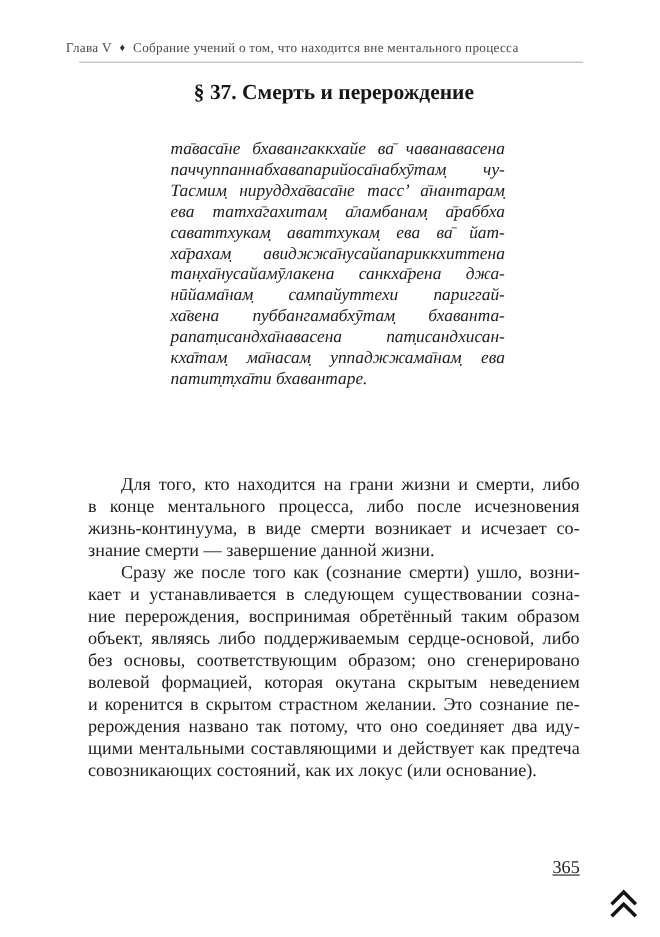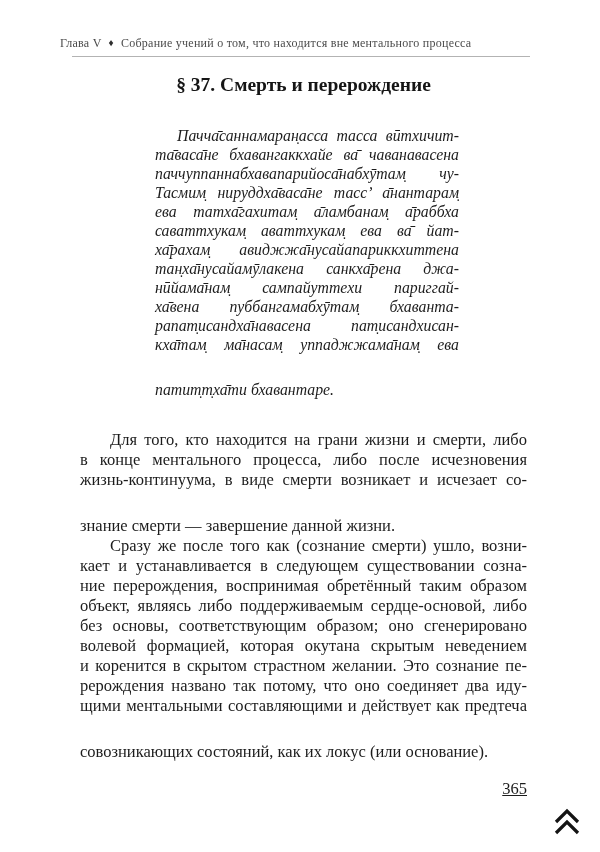--- a/index.html
+++ b/index.html
@@ -60,21 +60,20 @@
     line-height: 20px;
     color: #1c1c1c;
   }
   .tline {
     text-align: justify;
     text-align-last: justify;
     white-space: normal;
   }
   .tline.last {
     text-align-last: left;
-    margin-top: 26px;
   }
   .pali-quote .tline.first { text-indent: 22px; }
   .paragraph .tline.first { text-indent: 30px; }
   .page-number {
     position: absolute;
     top: 779px; left: 80px; width: 447px;
     text-align: right;
     font-size: 16.5px;
     color: #1c1c1c;
     text-decoration: underline;
@@ -98,21 +97,20 @@
 
   <div class="running-header">
     <span>Глава V</span><span class="diamond">♦</span><span>Собрание учений о том, что находится вне ментального процесса</span>
   </div>
 
   <div class="header-rule"></div>
 
   <h1 class="section-title">§ 37. Смерть и перерождение</h1>
 
   <div class="pali-quote">
-      <div class="tline first">Пачча̄саннамаран̣асса тасса вӣтхичит-</div>
       <div class="tline">та̄васа̄не бхавангаккхайе ва̄ чаванавасена</div>
       <div class="tline">паччуппаннабхавапарийоса̄набхӯтам̣ чу-</div>
       <div class="tline">Тасмим̣ нируддха̄васа̄не тасс’ а̄нантарам̣</div>
       <div class="tline">ева татха̄гахитам̣ а̄ламбанам̣ а̄раббха</div>
       <div class="tline">саваттхукам̣ аваттхукам̣ ева ва̄ йат-</div>
       <div class="tline">ха̄рахам̣ авиджжа̄нусайапариккхиттена</div>
       <div class="tline">тан̣ха̄нусайамӯлакена санкха̄рена джа-</div>
       <div class="tline">нӣйама̄нам̣ сампайуттехи париггай-</div>
       <div class="tline">ха̄вена пуббангамабхӯтам̣ бхаванта-</div>
       <div class="tline">рапат̣исандха̄навасена пат̣исандхисан-</div>

